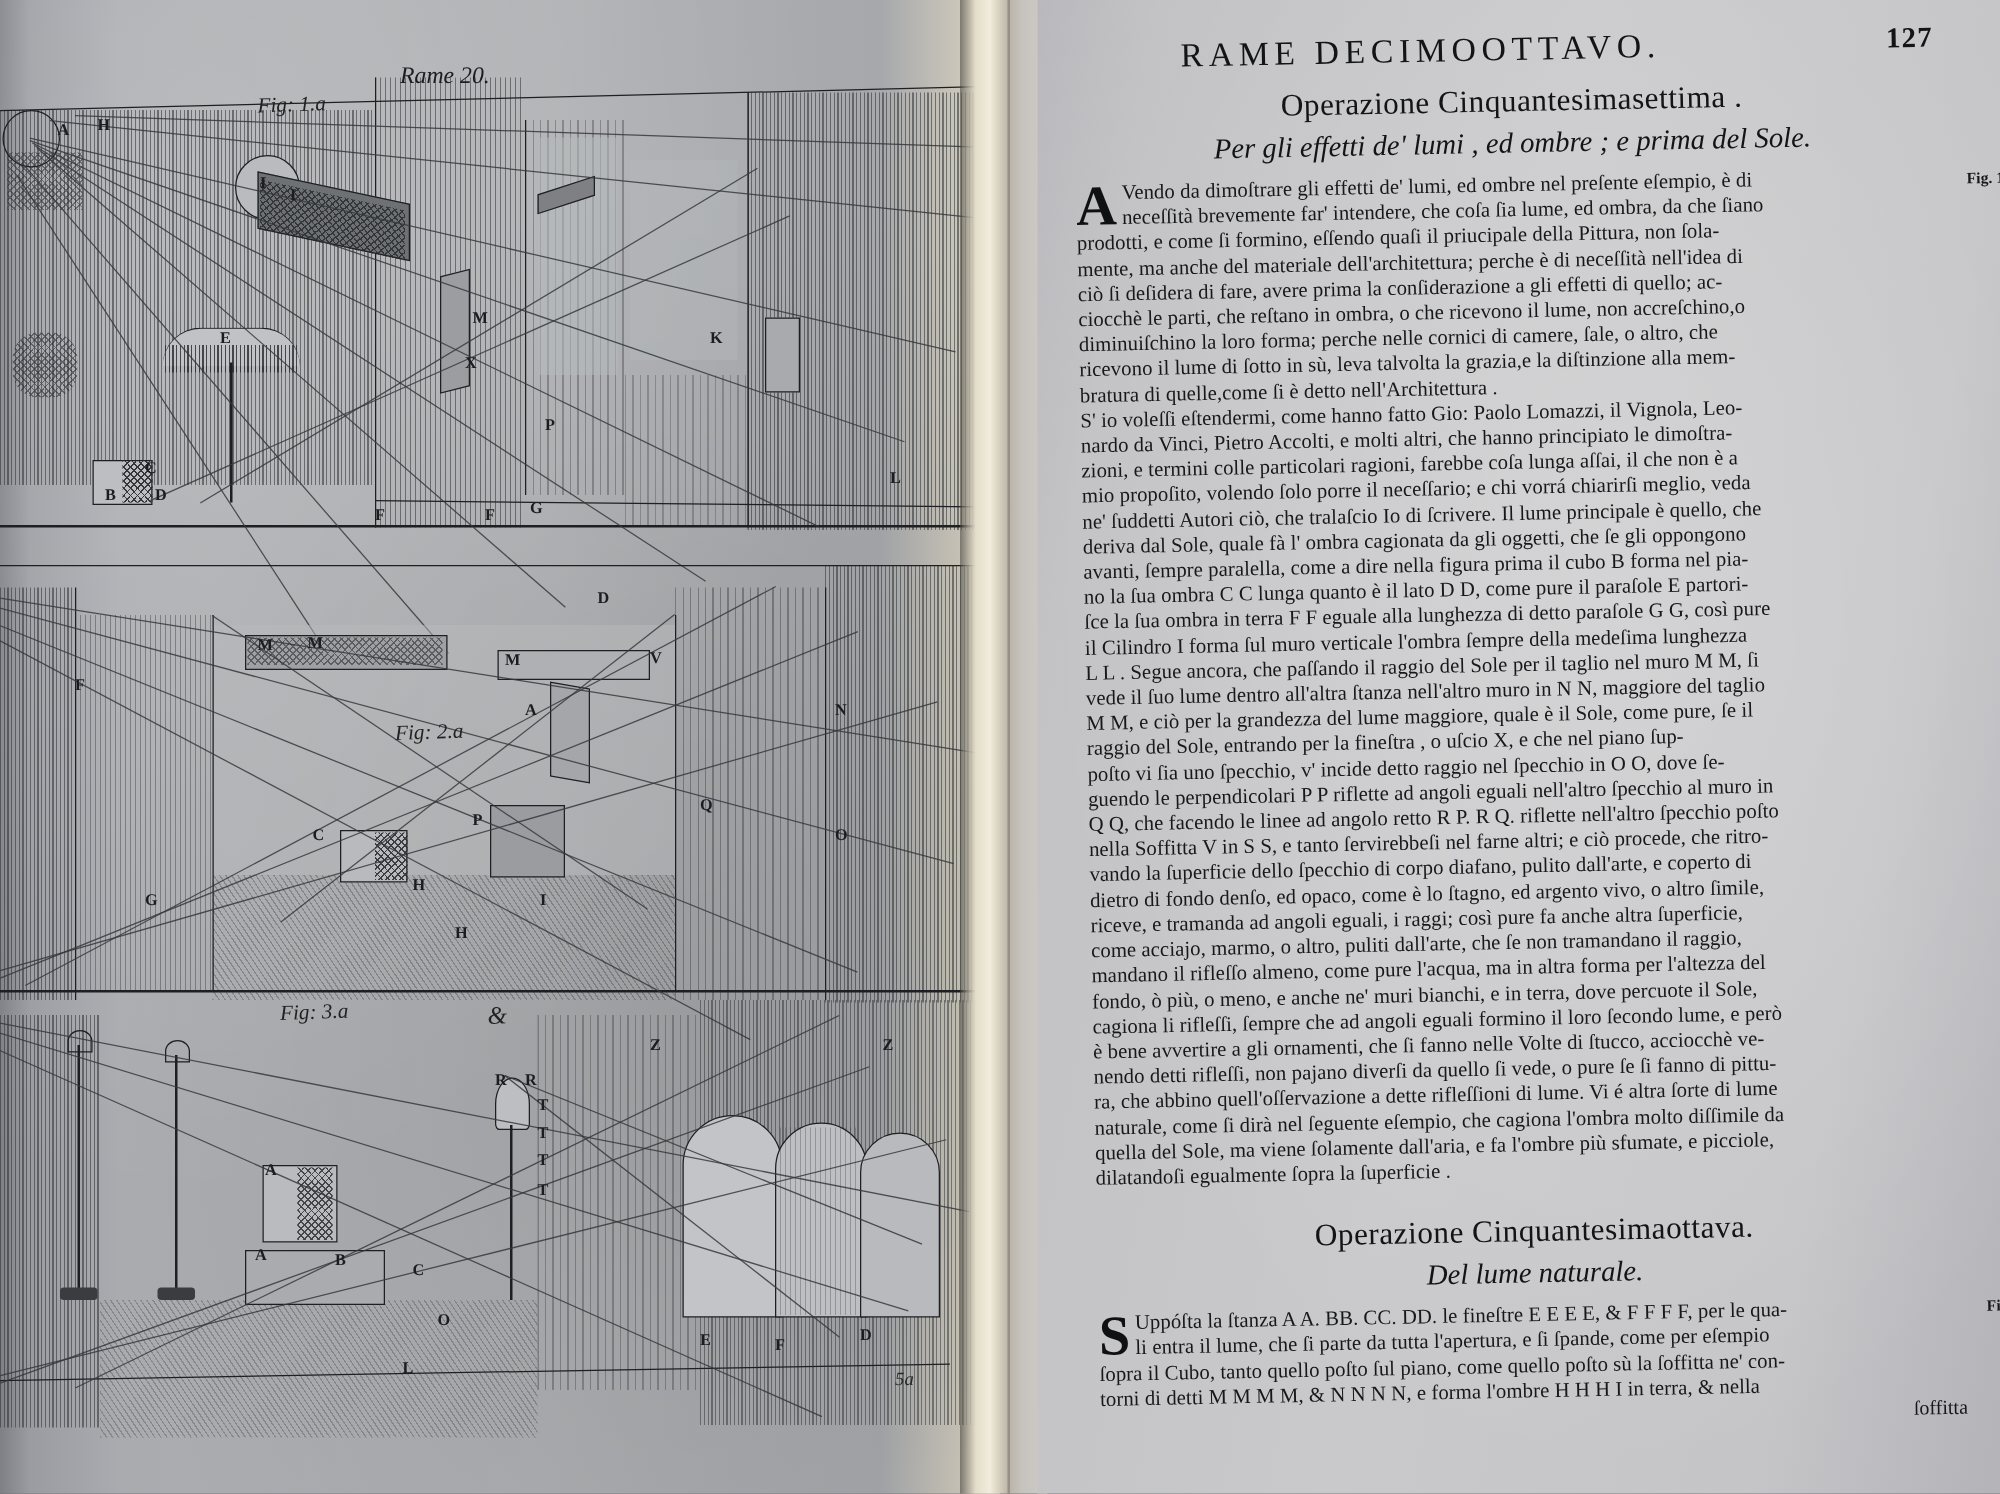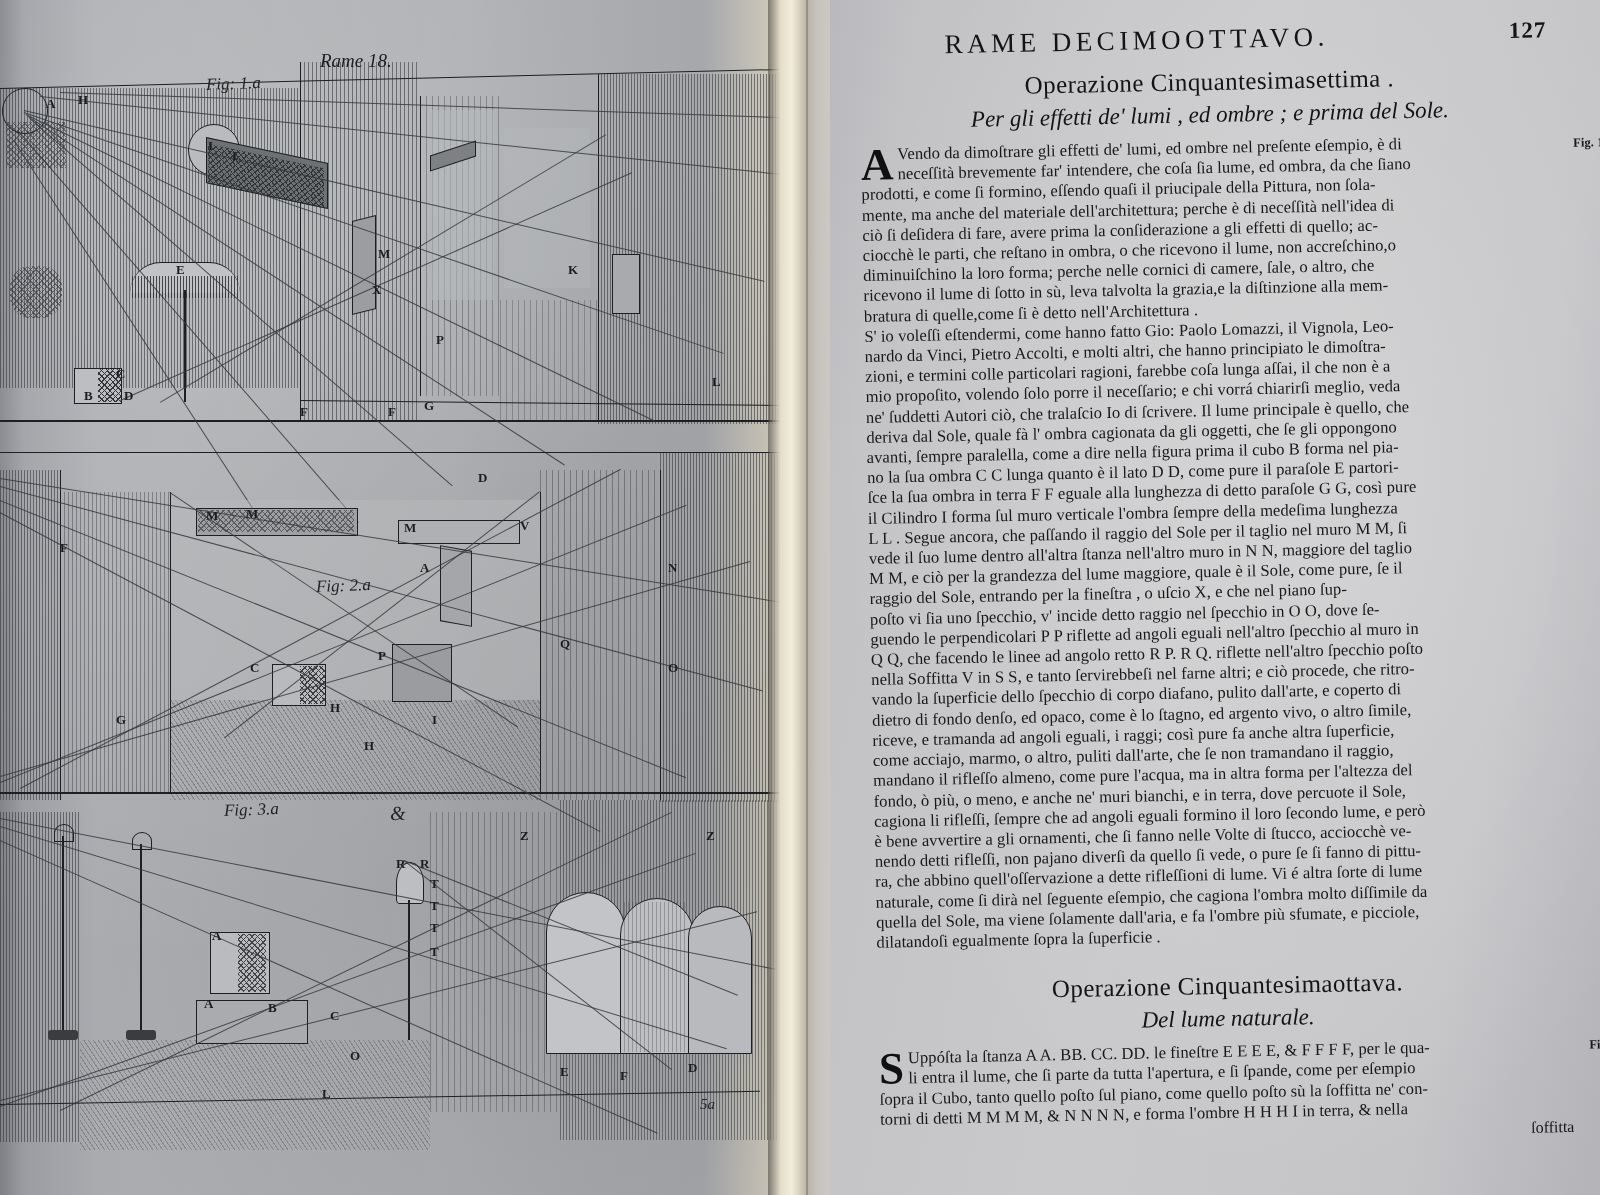--- a/index.html
+++ b/index.html
@@ -37,21 +37,21 @@
   .wash{position:absolute;background:#b7b9bc;}
   .edge{position:absolute;background:#1d1f22;}
   .ray{position:absolute;height:1px;background:#35383c;transform-origin:0 0;opacity:.85;}
   .lbl{position:absolute;color:#1b1d20;font-family:"Liberation Serif",serif;
        font-size:13px;font-weight:600;letter-spacing:.5px;}
   .figlbl{position:absolute;color:#222;font-family:"Liberation Serif",serif;
        font-style:italic;font-size:17px;transform:rotate(-2deg);}
   .platelbl{position:absolute;color:#1b1d20;font-family:"Liberation Serif",serif;
        font-style:italic;font-size:19px;}
   .pagenum-plate{position:absolute;color:#26282b;font-size:15px;
-       font-family:"Liberation Serif",serif;font-style:italic;}
+       font-family:"Liberation Serif",serif;font-style:italic;padding-left:16px;}
 
   
   #gutter{position:absolute;left:768px;top:0;width:70px;height:1195px;
      background:linear-gradient(90deg,
         rgba(60,58,52,.55) 0%,
         #e4ddca 18%,
         #f2ecdc 34%,
         #cfc8b6 48%,
         #b9b4aa 56%,
         #c6c3bd 70%,
@@ -152,21 +152,21 @@
       <div class="ray" style="left:28px;top:116px;width:640px;transform:rotate(33deg);"></div>
       <div class="ray" style="left:30px;top:118px;width:560px;transform:rotate(41deg);"></div>
       <div class="ray" style="left:18px;top:130px;width:520px;transform:rotate(49deg);"></div>
       <div class="ray" style="left:14px;top:140px;width:460px;transform:rotate(57deg);"></div>
       <div class="ray" style="left:40px;top:96px;width:780px;transform:rotate(6deg);"></div>
       <div class="ray" style="left:60px;top:92px;width:740px;transform:rotate(2deg);"></div>
       <div class="ray" style="left:120px;top:400px;width:560px;transform:rotate(-24deg);"></div>
       <div class="ray" style="left:160px;top:402px;width:520px;transform:rotate(-31deg);"></div>
 
       <div class="figlbl" style="left:206px;top:74px;">Fig: 1.a</div>
-      <div class="platelbl" style="left:320px;top:50px;">Rame  18.</div>
+      <div class="platelbl" style="left:320px;top:50px;">Rame  20.</div>
 
       <div class="lbl" style="left:46px;top:96px;">A</div>
       <div class="lbl" style="left:78px;top:92px;">H</div>
       <div class="lbl" style="left:208px;top:138px;">I</div>
       <div class="lbl" style="left:232px;top:148px;">I</div>
       <div class="lbl" style="left:176px;top:262px;">E</div>
       <div class="lbl" style="left:84px;top:388px;">B</div>
       <div class="lbl" style="left:116px;top:366px;">C</div>
       <div class="lbl" style="left:124px;top:388px;">D</div>
       <div class="lbl" style="left:378px;top:246px;">M</div>

